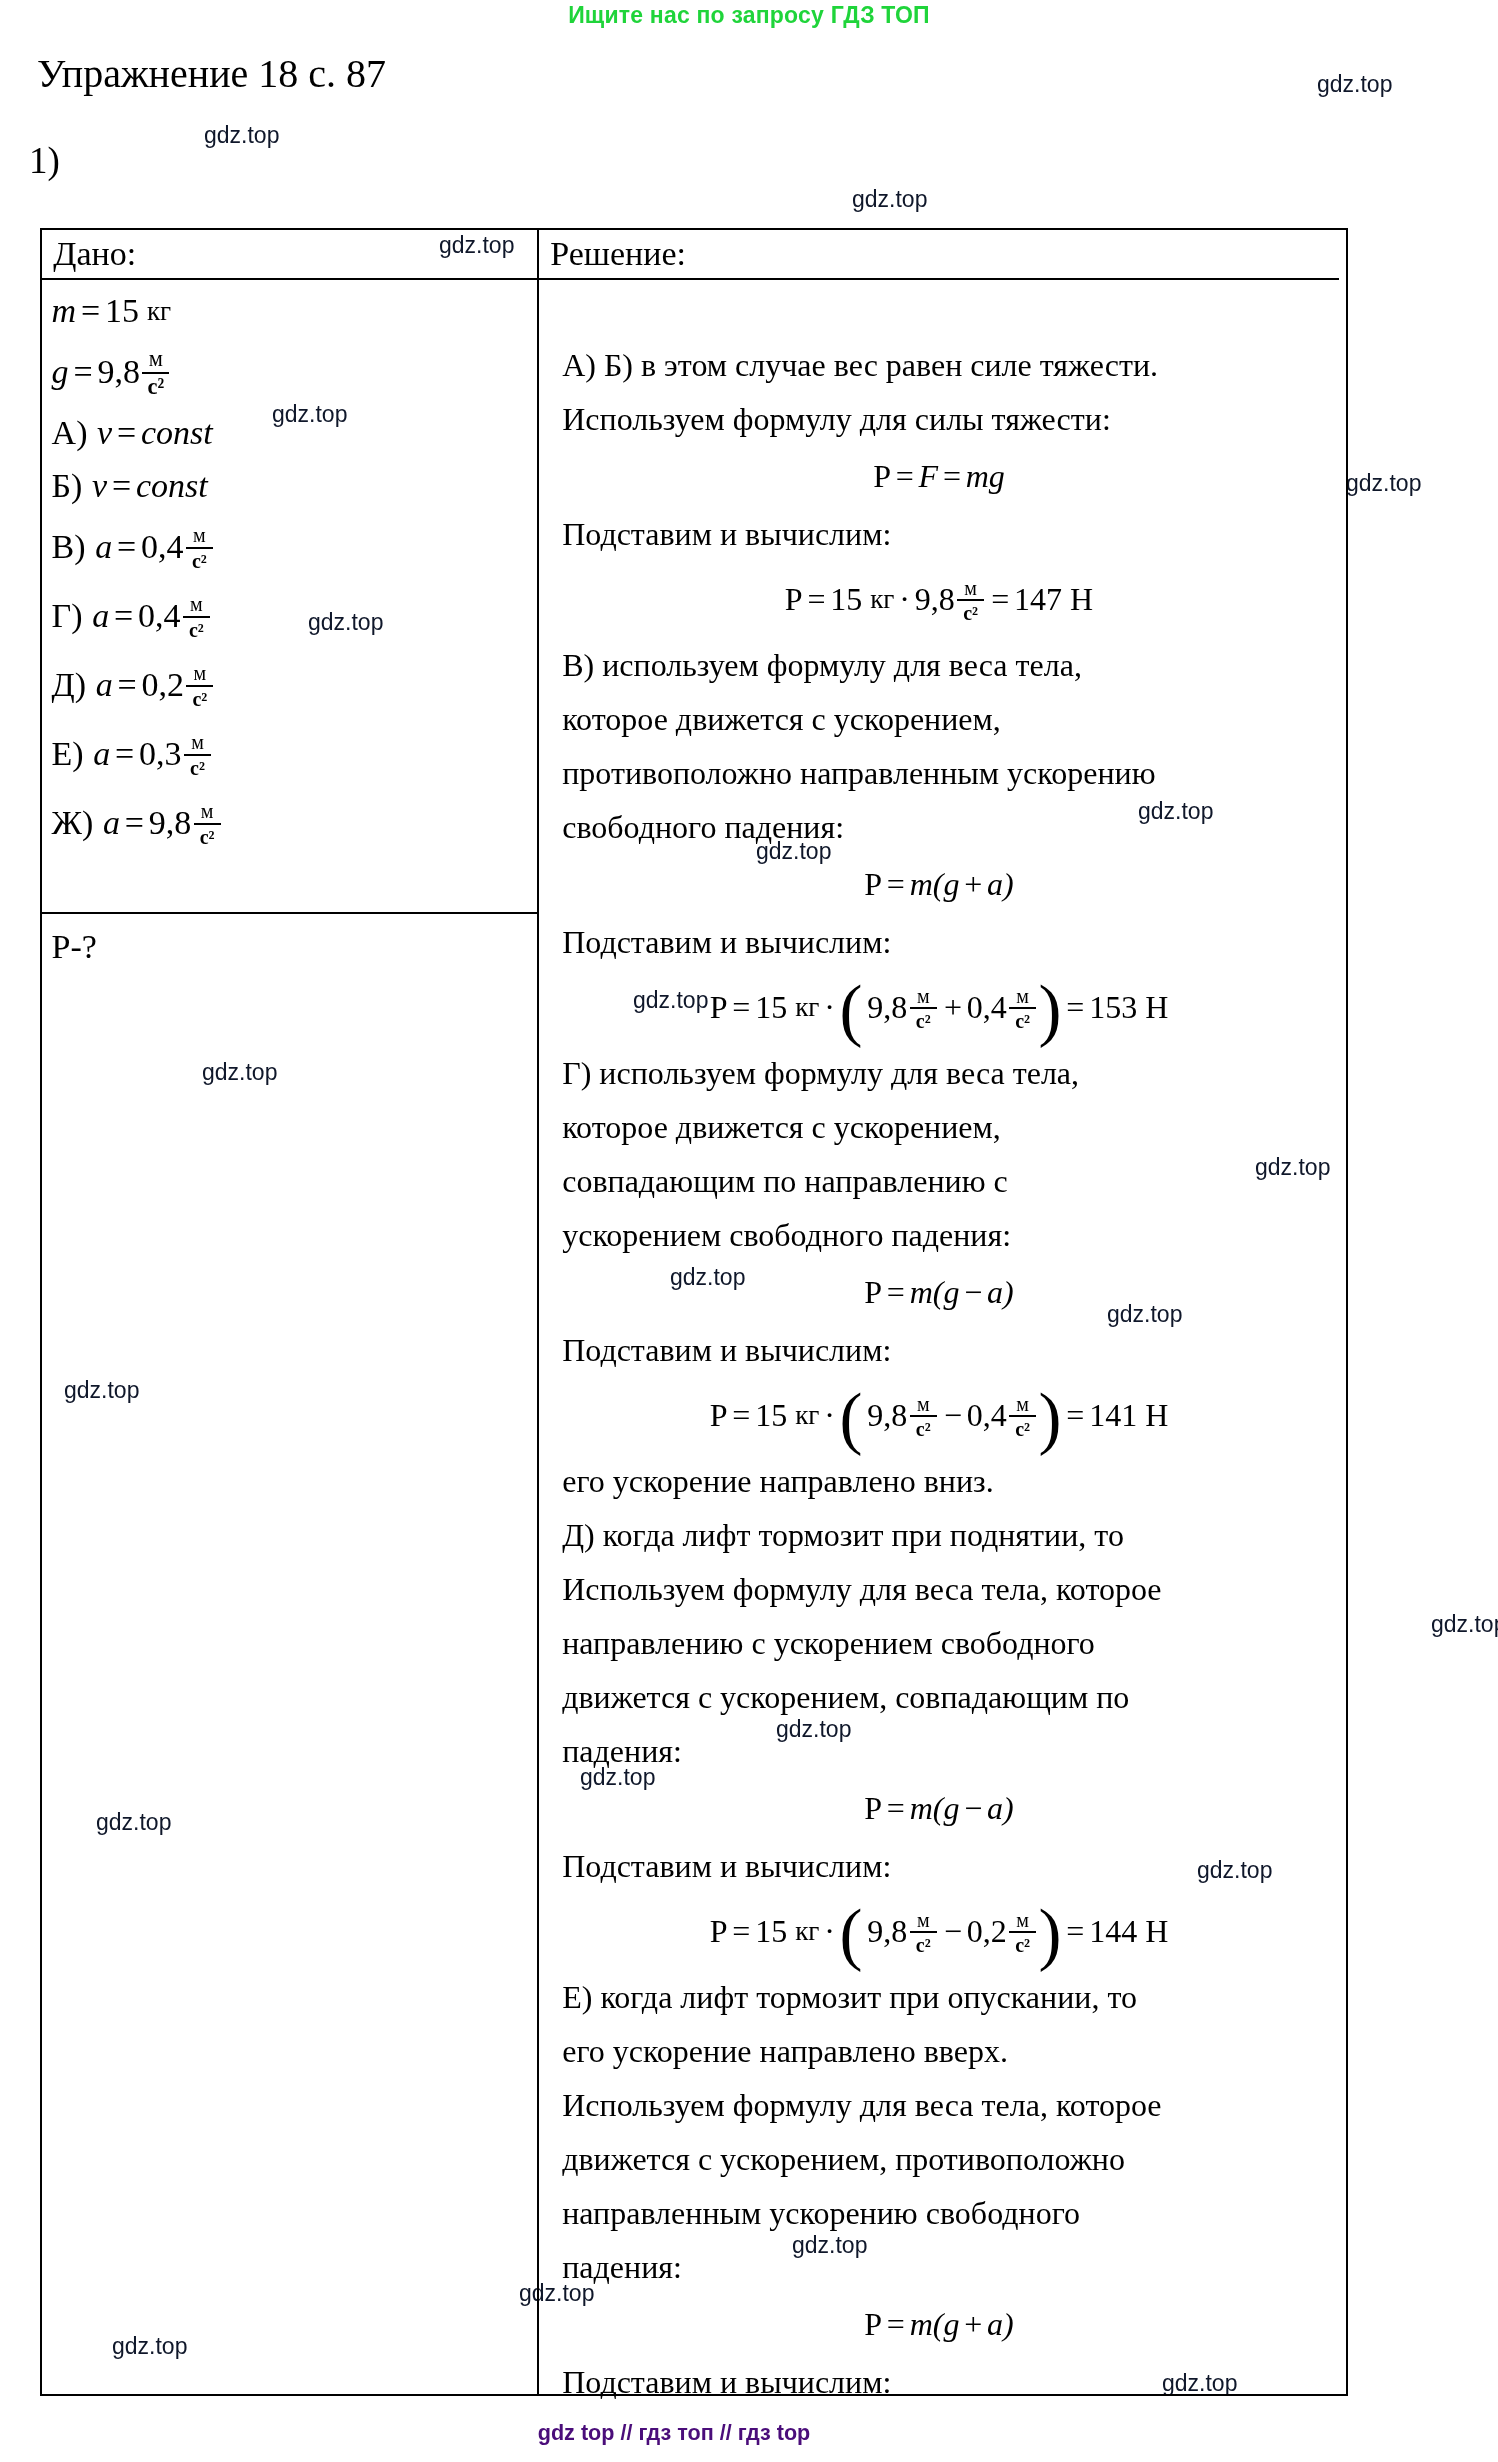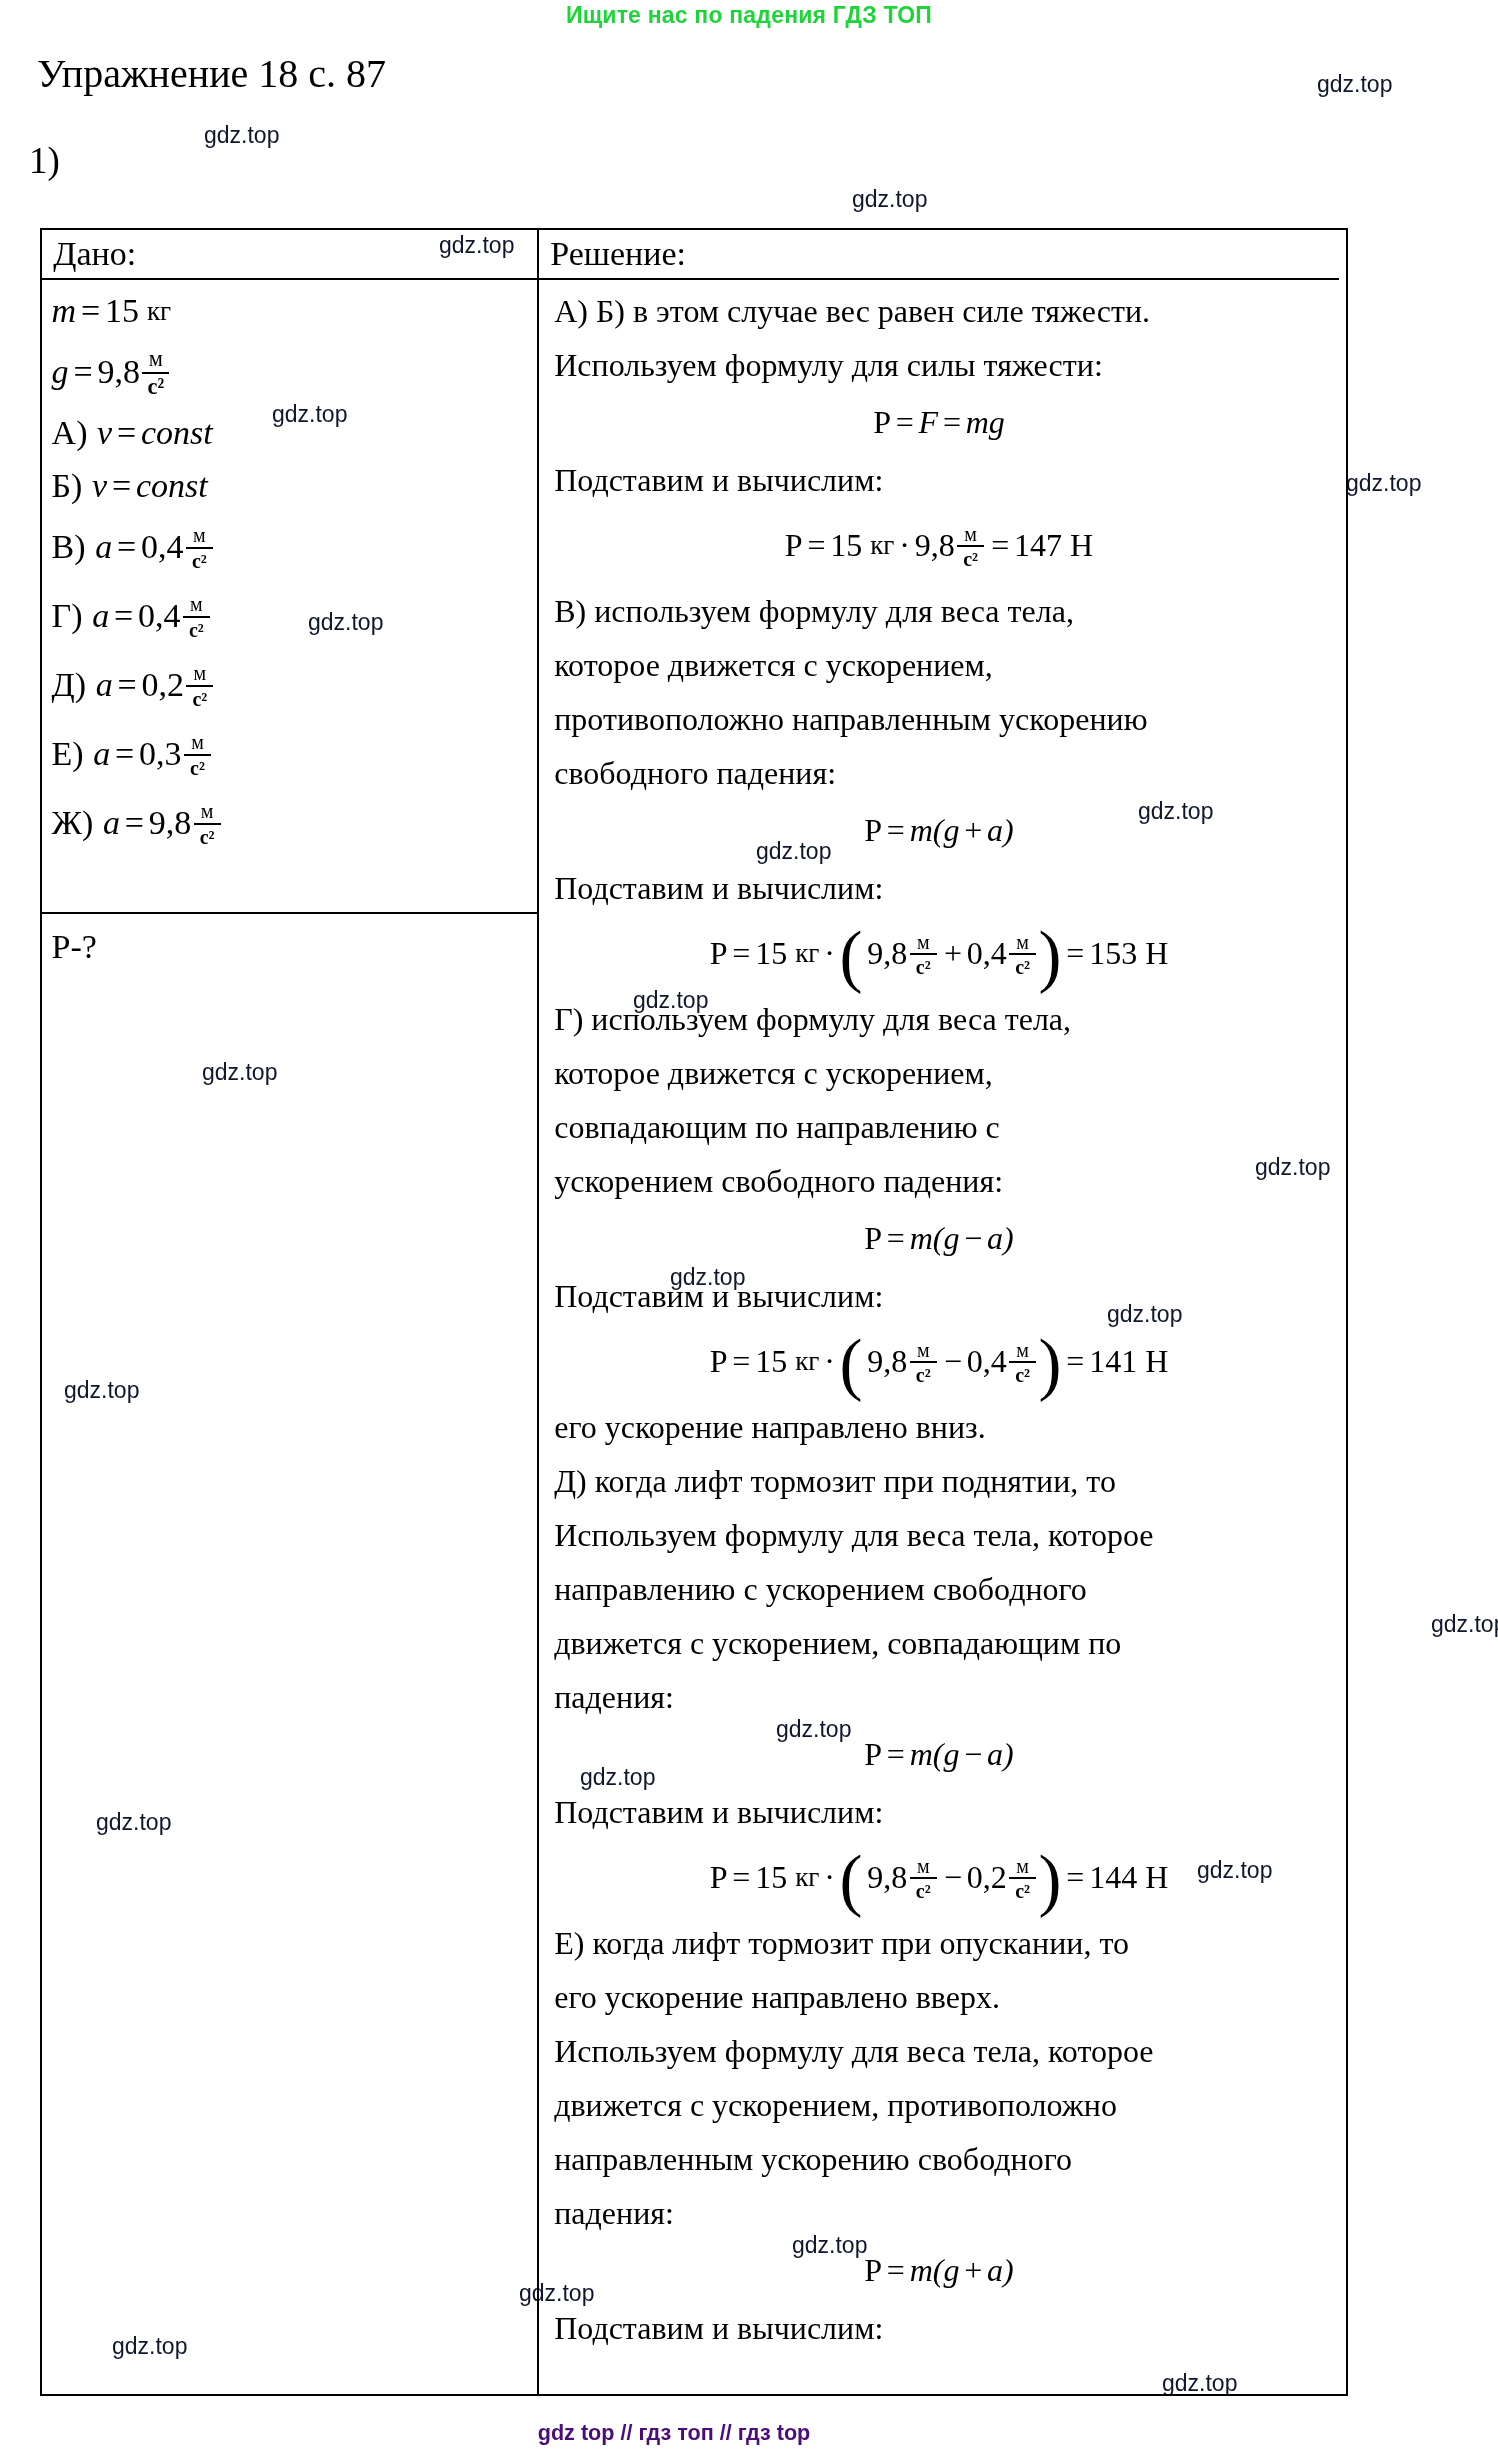--- a/index.html
+++ b/index.html
@@ -141,21 +141,22 @@
     box-sizing: border-box;
     display: flex;
     align-items: center;
     padding-left: 9.6px;
     font-size: 34px;
   }
 
   
   .sol-body {
     position: relative;
-    padding: 4px;
+    padding: 12px;
+    margin-top: 46px;
   }
   .line {
     font-size: 32px;
     line-height: 1.0;
     white-space: nowrap;
     padding-left: 11.2px;
     display: flex;
     align-items: center;
     height: 54px;
   }
@@ -183,21 +184,21 @@
     position: relative;
     top: 2.4px;
     font-family: "Liberation Serif", serif;
   }
   .op { margin: 0 4.8px; }
 </style>
 </head>
 <body>
 
 <div class="banner">
-  <span>Ищите нас по падения ГДЗ ТОП</span>
+  <span>Ищите нас по запросу ГДЗ ТОП</span>
 </div>
 
 <div class="page-title">Упражнение 18 с. 87</div>
 <div class="item-number">1)</div>
 
 <div class="wm" style="left:204px;  top:122px;">gdz.top</div>
 <div class="wm" style="left:1317px; top:71px;">gdz.top</div>
 <div class="wm" style="left:852px; top:186px;">gdz.top</div>
 <div class="wm" style="left:439px;  top:232px;">gdz.top</div>
 <div class="wm" style="left:272px;  top:401px;">gdz.top</div>

